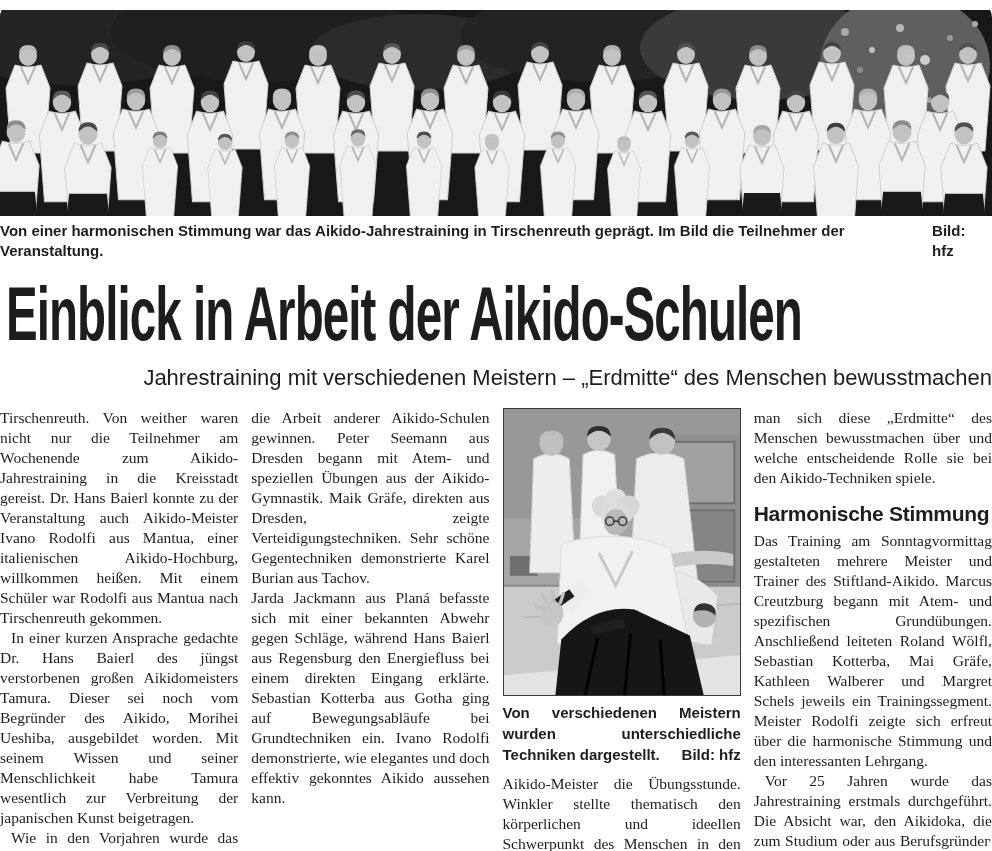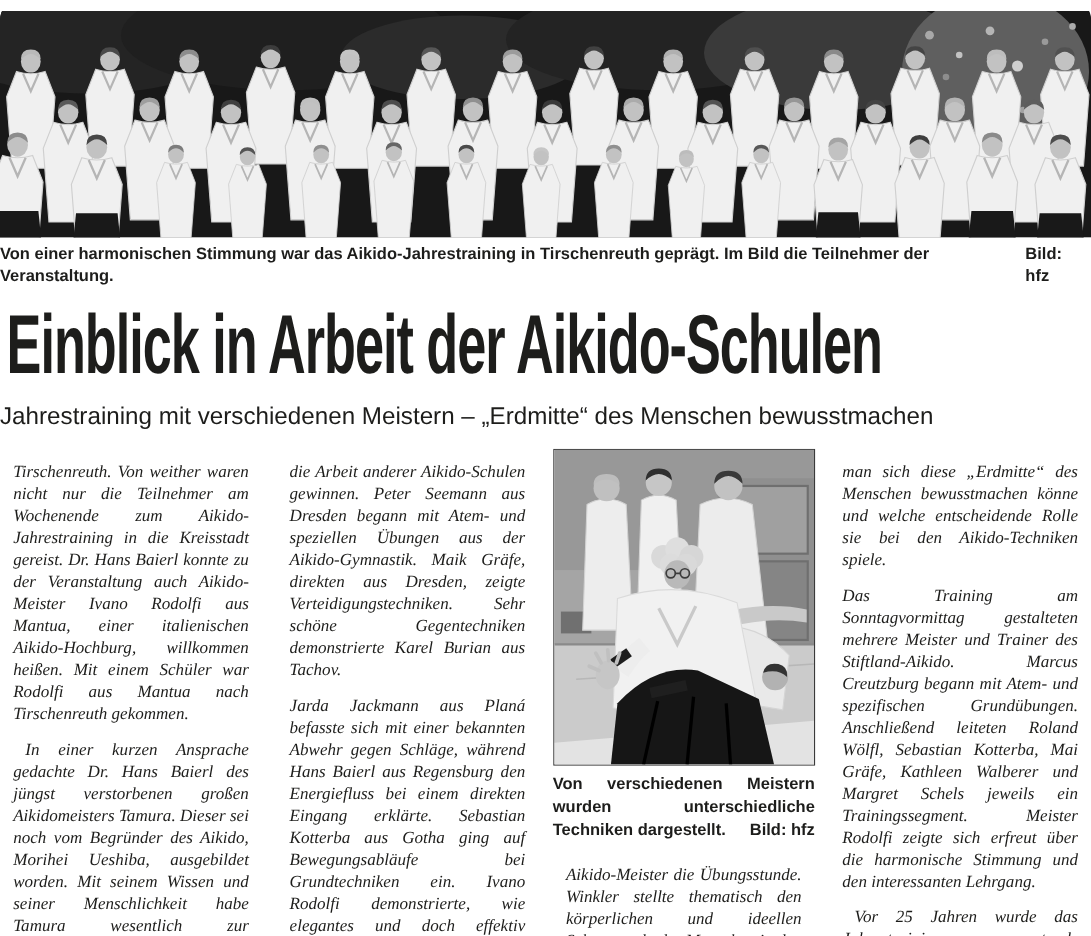--- a/index.html
+++ b/index.html
@@ -2,32 +2,32 @@
 <html lang="de"><head>
 <meta charset="utf-8">
 <style>
   html,body{margin:0;padding:0;background:#fff;}
   .page{width:992px;height:851px;overflow:hidden;background:#ffffff;color:#1d1d1b;position:relative;border-radius:18px;}
   .lead-photo{display:block;margin-top:10px;width:992px;height:206px;}
   .cap-row{display:flex;justify-content:space-between;align-items:baseline;
            font:700 15px/20px "Liberation Sans",sans-serif;margin-top:5px;padding:0 2px 0 0;}
   .headline{margin:15px 0 0 6px;font:700 76px/1 "Liberation Sans",sans-serif;
             letter-spacing:-1.5px;white-space:nowrap;transform:scaleX(0.625);transform-origin:0 50%;}
-  .subhead{text-align:left;font:400 22px/1.2 "Liberation Sans",sans-serif;margin-top:13px;}
+  .subhead{text-align:right;font:400 22px/1.2 "Liberation Sans",sans-serif;margin-top:13px;}
   .cols{display:grid;grid-template-columns:repeat(4,1fr);gap:0 13px;margin-top:17px;height:470px;
         overflow:hidden;font:15.5px/20px "Liberation Serif",serif;text-align:justify;
         -webkit-hyphens:auto;hyphens:auto;}
-  .cols p{margin:12px;font-style:italic;}
+  .cols p{margin:0;}
   .sp{margin-top:9px;}
   .ind{text-indent:11px;}
   .col-subhead{font:700 21px/1.1 "Liberation Sans",sans-serif;margin:14px 0 6px;text-align:left;
                letter-spacing:-0.3px;}
   .inline-photo{width:100%;height:288px;display:block;border:1px solid #3a3a3a;box-sizing:border-box;}
   .inline-cap{position:relative;font:700 15px/21px "Liberation Sans",sans-serif;text-align:justify;
-              margin:6px 0 21px;}
+              margin:6px 0 9px;}
   .inline-cap .credit{position:absolute;right:0;bottom:0;background:#fff;padding-left:8px;}
 </style>
 </head>
 <body>
 
 <div class="page">
 
   <svg class="lead-photo" viewBox="0 0 992 206" preserveAspectRatio="none">
     <defs>
       <g id="per">
@@ -188,19 +188,20 @@
         <rect x="88" y="214" width="34" height="10" fill="#1f1f1f" transform="rotate(-12 105 219)"></rect>
       </svg>
       <div class="inline-cap">
         <span>Von verschiedenen Meistern wurden unterschiedliche Techniken dargestellt.</span>
         <span class="credit">Bild: hfz</span>
       </div>
       <p>Aikido-Meister die Übungsstunde. Winkler stellte thematisch den körperlichen und ideellen Schwerpunkt des Menschen in den Mittelpunkt seines Trainings. An verschiedenen Übungen erläuterte Winkler, wie</p>
     </div>
 
     <div>
-      <p>man sich diese „Erdmitte“ des Menschen bewusstmachen könne und welche entscheidende Rolle sie bei den Aikido-Techniken spiele.</p>
+      <p>man sich diese „Erdmitte“ des Menschen bewusstmachen über und welche entscheidende Rolle sie bei den Aikido-Techniken spiele.</p>
+      <h3 class="col-subhead">Harmonische Stimmung</h3>
       <p>Das Training am Sonntagvormittag gestalteten mehrere Meister und Trainer des Stiftland-Aikido. Marcus Creutzburg begann mit Atem- und spezifischen Grundübungen. Anschließend leiteten Roland Wölfl, Sebastian Kotterba, Mai Gräfe, Kathleen Walberer und Margret Schels jeweils ein Trainingssegment. Meister Rodolfi zeigte sich erfreut über die harmonische Stimmung und den interessanten Lehrgang.</p>
       <p class="sp ind">Vor 25 Jahren wurde das Jahrestraining erstmals durchgeführt. Die Absicht war, den Aikidoka, die zum Studium oder aus Berufsgründen das Stiftland verlassen hatten, die Möglichkeit zu einem gemeinsamen Training und zum Gedankenaustausch zu geben. Margret Schels lud abschließend zum Lehrgang mit Donatella Lagorio aus Trento am 2./3. Oktober ein.</p>
     </div>
 
   </div>
 </div>
 
 </body></html>

